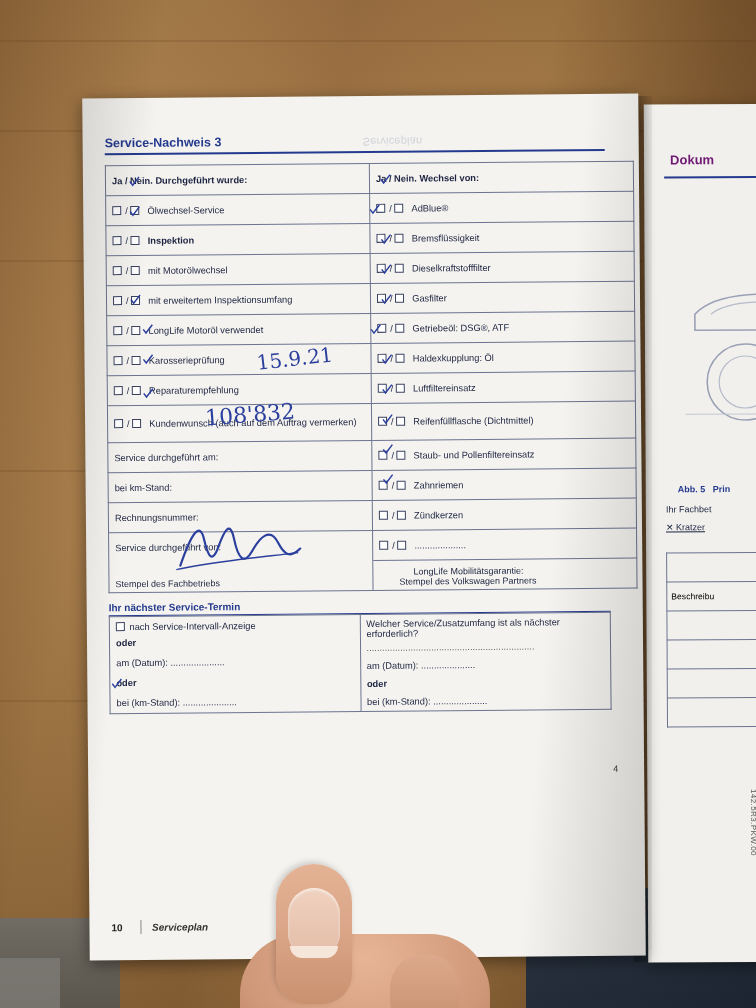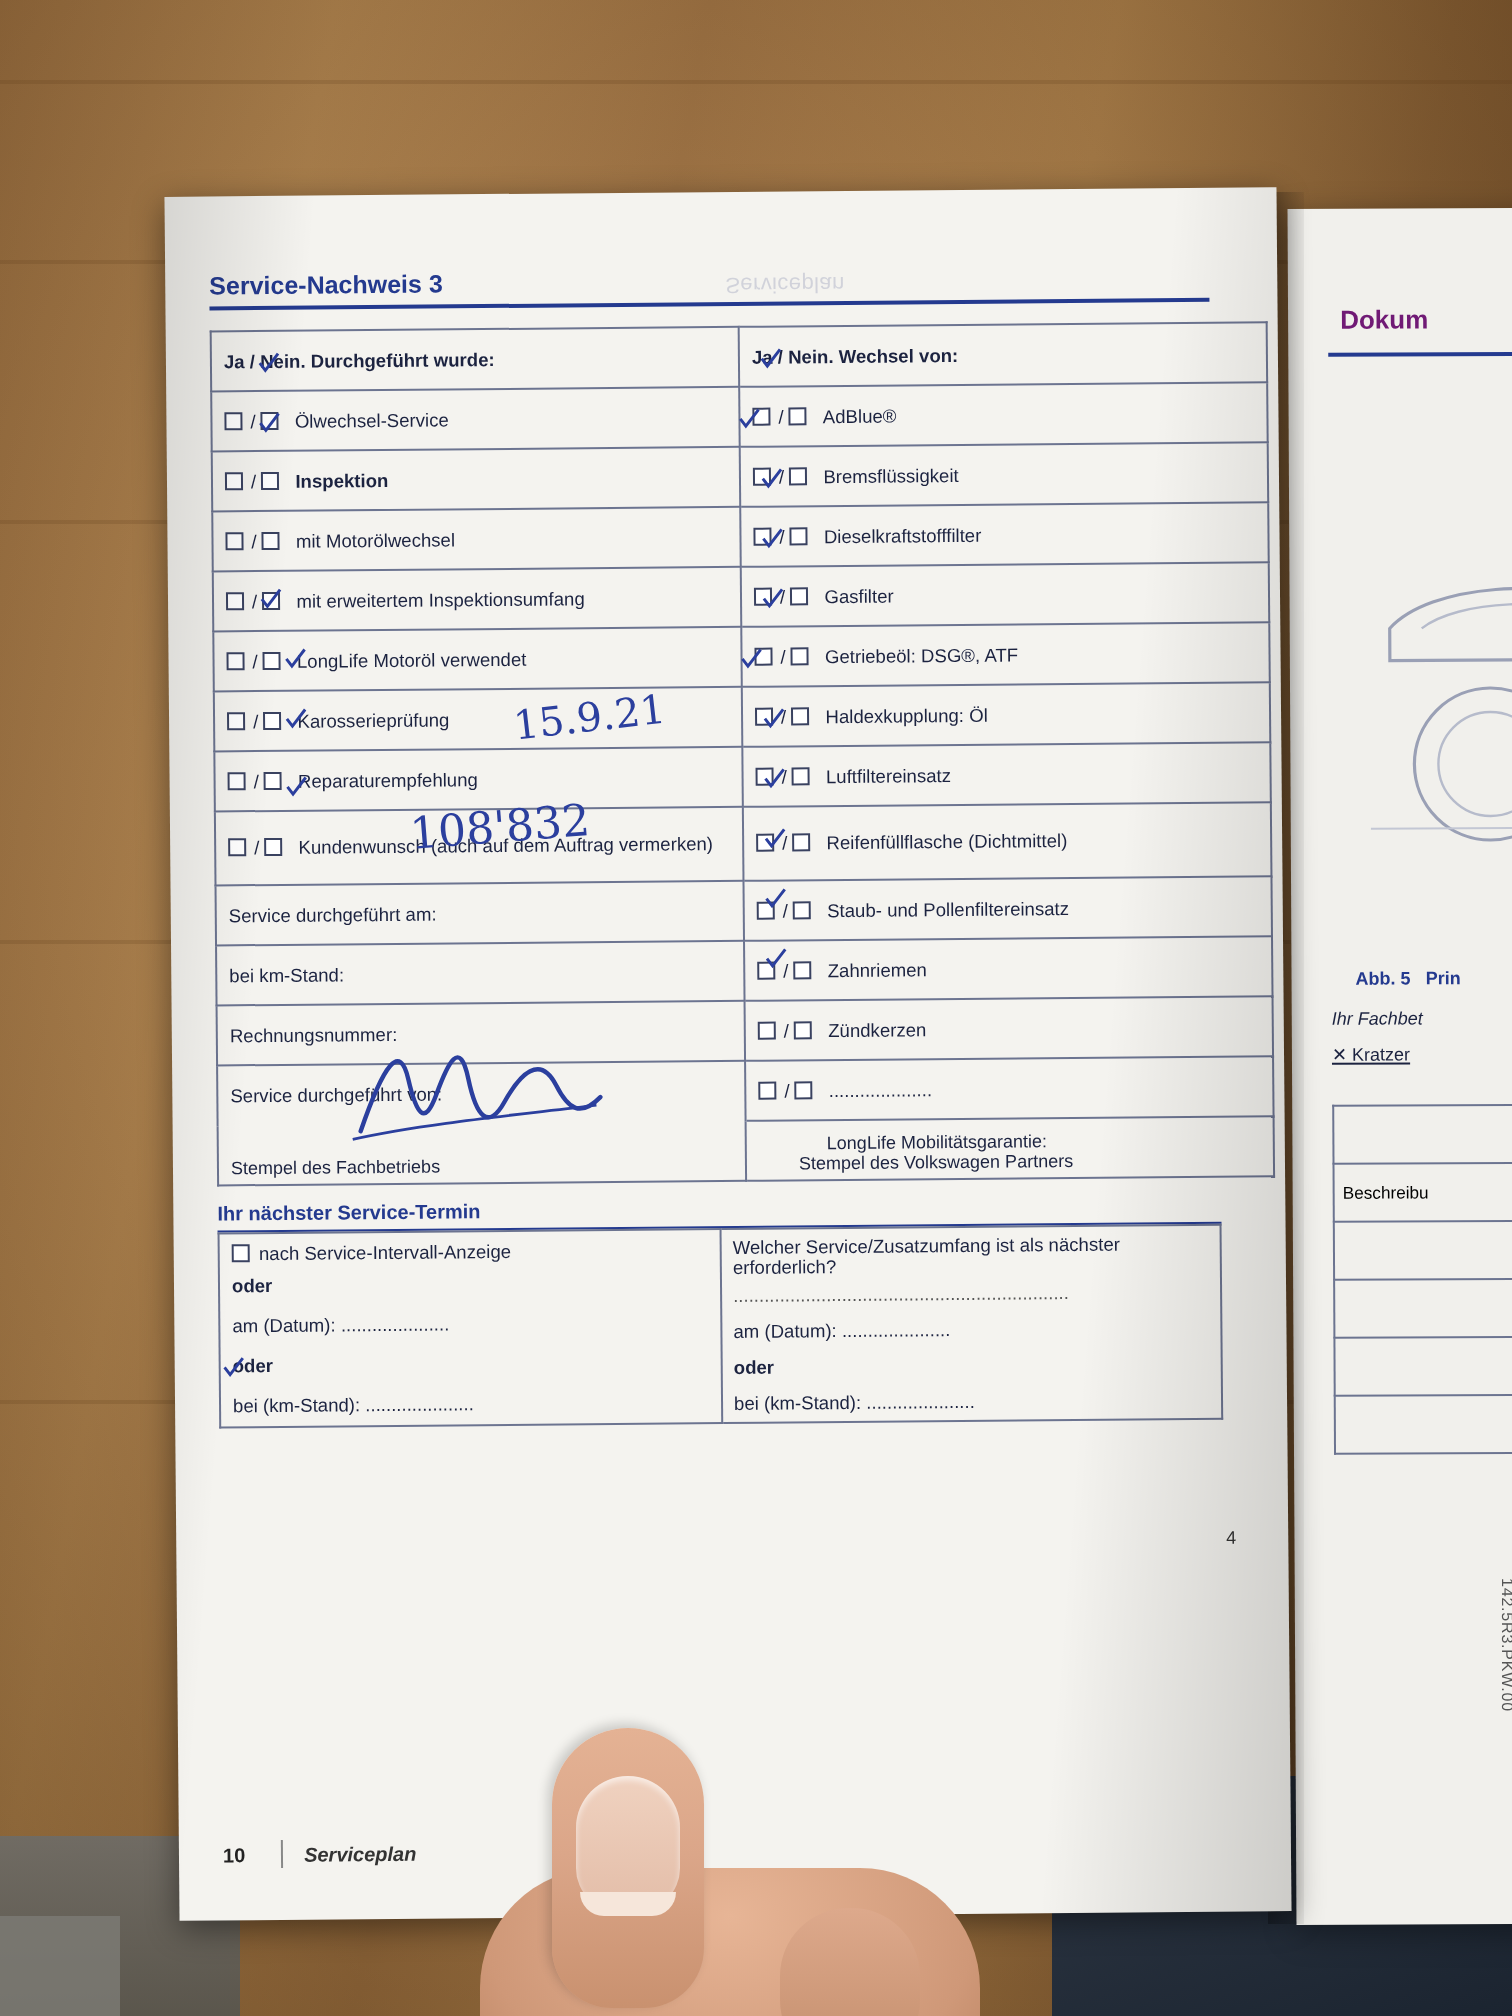--- a/index.html
+++ b/index.html
@@ -207,21 +207,21 @@
 
   
   .rp { position:absolute; color:#1c2340; font-size: 9px; }
   .rp-title { left: 26px; top: 48px; color:#701a75; font-weight:bold; font-size: 13px; }
   .rp-rule { position:absolute; left:20px; top:72px; width:180px; height:2px; background:#243a8f;}
   .car {
     position:absolute; left: 40px; top: 170px; width: 150px; height: 150px;
   }
   .car svg { display:block; }
   .rp-abb { left: 20px; top: 380px; font-weight:bold; color:#243a8f;margin-left:12px;}
-  .rp-l1 { left: 20px; top: 400px; font-style: italic; }
+  .rp-l1 { left: 20px; top: 400px; }
   .rp-l2 { left: 20px; top: 418px; text-decoration: underline; }
   .rp-table {
     position:absolute; left: 20px; top: 448px; width: 180px;
     border-collapse: collapse;
   }
   .rp-table td {
     border: 1px solid #6c7490; height: 24px; font-size: 8.6px; padding: 2px 4px;
   }
   .rp-th { font-weight:bold; text-align:right; }
 

